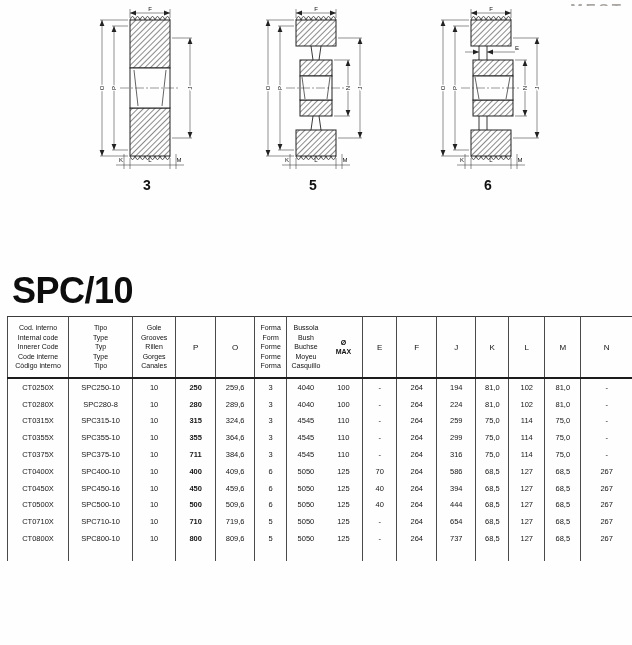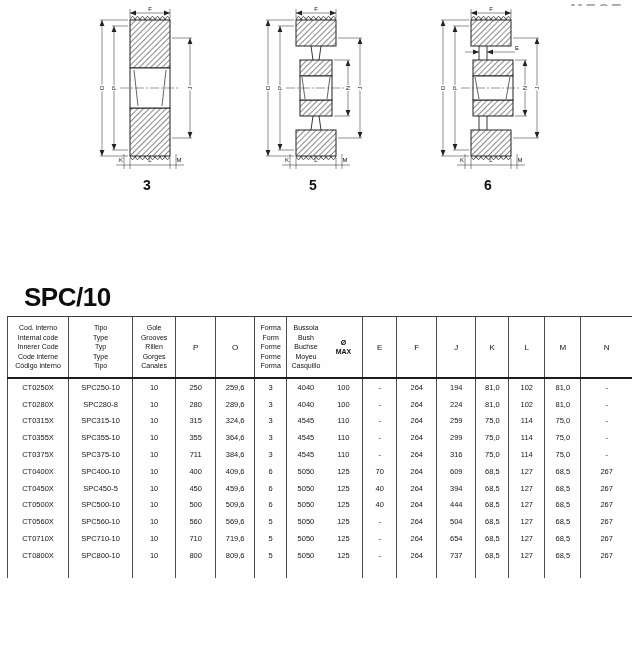--- a/index.html
+++ b/index.html
@@ -13,41 +13,41 @@
   .logo-clip span{display:inline-block;font-size:15px;font-weight:bold;letter-spacing:3px;color:#a9a6a3;margin-top:-11px}
   
   .diagrams{position:absolute;top:4px;left:0;width:632px;height:200px}
   .fig{position:absolute;top:0;width:150px;margin:0}
   .fig1{left:72px}.fig2{left:238px}.fig3{left:413px}
   .fig svg{display:block}
   .fig-label{text-align:center;font-size:14px;font-weight:bold;margin-top:5px;color:#111}
   .dim-letter{fill:#111;stroke:#fefefe;stroke-width:2.5;paint-order:stroke;font-size:6px}
   .plain-letter{fill:#111;font-size:6px}
   
-  .page-title{position:absolute;left:8px;top:266px;margin:16px;font-size:26px;font-weight:bold;letter-spacing:-.5px;color:#0d0d0d}
+  .page-title{position:absolute;left:8px;top:266px;margin:4px;font-size:36px;font-weight:bold;letter-spacing:-.5px;color:#0d0d0d}
   
   table.spec{
     position:absolute;left:7px;top:316px;width:625px;
     border-collapse:collapse;table-layout:fixed;
     border-left:1px solid #4a4a4a;border-top:1.5px solid #3a3a3a;
   }
   table.spec th,table.spec td{
     padding:0;text-align:center;vertical-align:middle;
     border-left:1px solid #4a4a4a;overflow:hidden;
   }
   table.spec th:first-child,table.spec td:first-child{border-left:none}
   table.spec tbody td:nth-child(8){border-left:none}
   table.spec thead th{height:60px;border-bottom:2px solid #1c1c1c;font-weight:normal}
   .hdr-lines{font-size:7px;line-height:9.4px;font-weight:normal;color:#111}
   .hdr-letter{font-size:8px;font-weight:bold;color:#111}
   .bush-wrap{display:flex;align-items:center;width:100%;height:100%}
   .bush-wrap .hdr-lines{flex:1 1 50%}
   .omax{flex:1 1 50%;font-size:7px;font-weight:bold;line-height:9px;color:#111}
   table.spec tbody td{height:16.8px;font-size:7.5px;color:#161616}
-  table.spec tbody td:nth-child(4){font-weight:normal}
+  table.spec tbody td:nth-child(4){font-weight:bold}
   table.spec tr.filler td{height:14px}
 </style>
 </head>
 <body>
 
 <svg width="0" height="0" style="position:absolute" aria-hidden="true">
   <defs>
     <pattern id="hatch" patternUnits="userSpaceOnUse" width="4" height="4" patternTransform="rotate(45)">
       <rect width="4" height="4" fill="#fefefe"></rect>
       <line x1="0" y1="0" x2="0" y2="4" stroke="#2b2b2b" stroke-width="1.1"></line>
@@ -354,29 +354,29 @@
         <td>CT0400X</td>
         <td>SPC400-10</td>
         <td>10</td>
         <td>400</td>
         <td>409,6</td>
         <td>6</td>
         <td>5050</td>
         <td>125</td>
         <td>70</td>
         <td>264</td>
-        <td>609</td>
+        <td>586</td>
         <td>68,5</td>
         <td>127</td>
         <td>68,5</td>
         <td>267</td>
       </tr>
       <tr>
         <td>CT0450X</td>
-        <td>SPC450-5</td>
+        <td>SPC450-16</td>
         <td>10</td>
         <td>450</td>
         <td>459,6</td>
         <td>6</td>
         <td>5050</td>
         <td>125</td>
         <td>40</td>
         <td>264</td>
         <td>394</td>
         <td>68,5</td>
@@ -395,37 +395,20 @@
         <td>125</td>
         <td>40</td>
         <td>264</td>
         <td>444</td>
         <td>68,5</td>
         <td>127</td>
         <td>68,5</td>
         <td>267</td>
       </tr>
       <tr>
-        <td>CT0560X</td>
-        <td>SPC560-10</td>
-        <td>10</td>
-        <td>560</td>
-        <td>569,6</td>
-        <td>5</td>
-        <td>5050</td>
-        <td>125</td>
-        <td>-</td>
-        <td>264</td>
-        <td>504</td>
-        <td>68,5</td>
-        <td>127</td>
-        <td>68,5</td>
-        <td>267</td>
-      </tr>
-      <tr>
         <td>CT0710X</td>
         <td>SPC710-10</td>
         <td>10</td>
         <td>710</td>
         <td>719,6</td>
         <td>5</td>
         <td>5050</td>
         <td>125</td>
         <td>-</td>
         <td>264</td>

